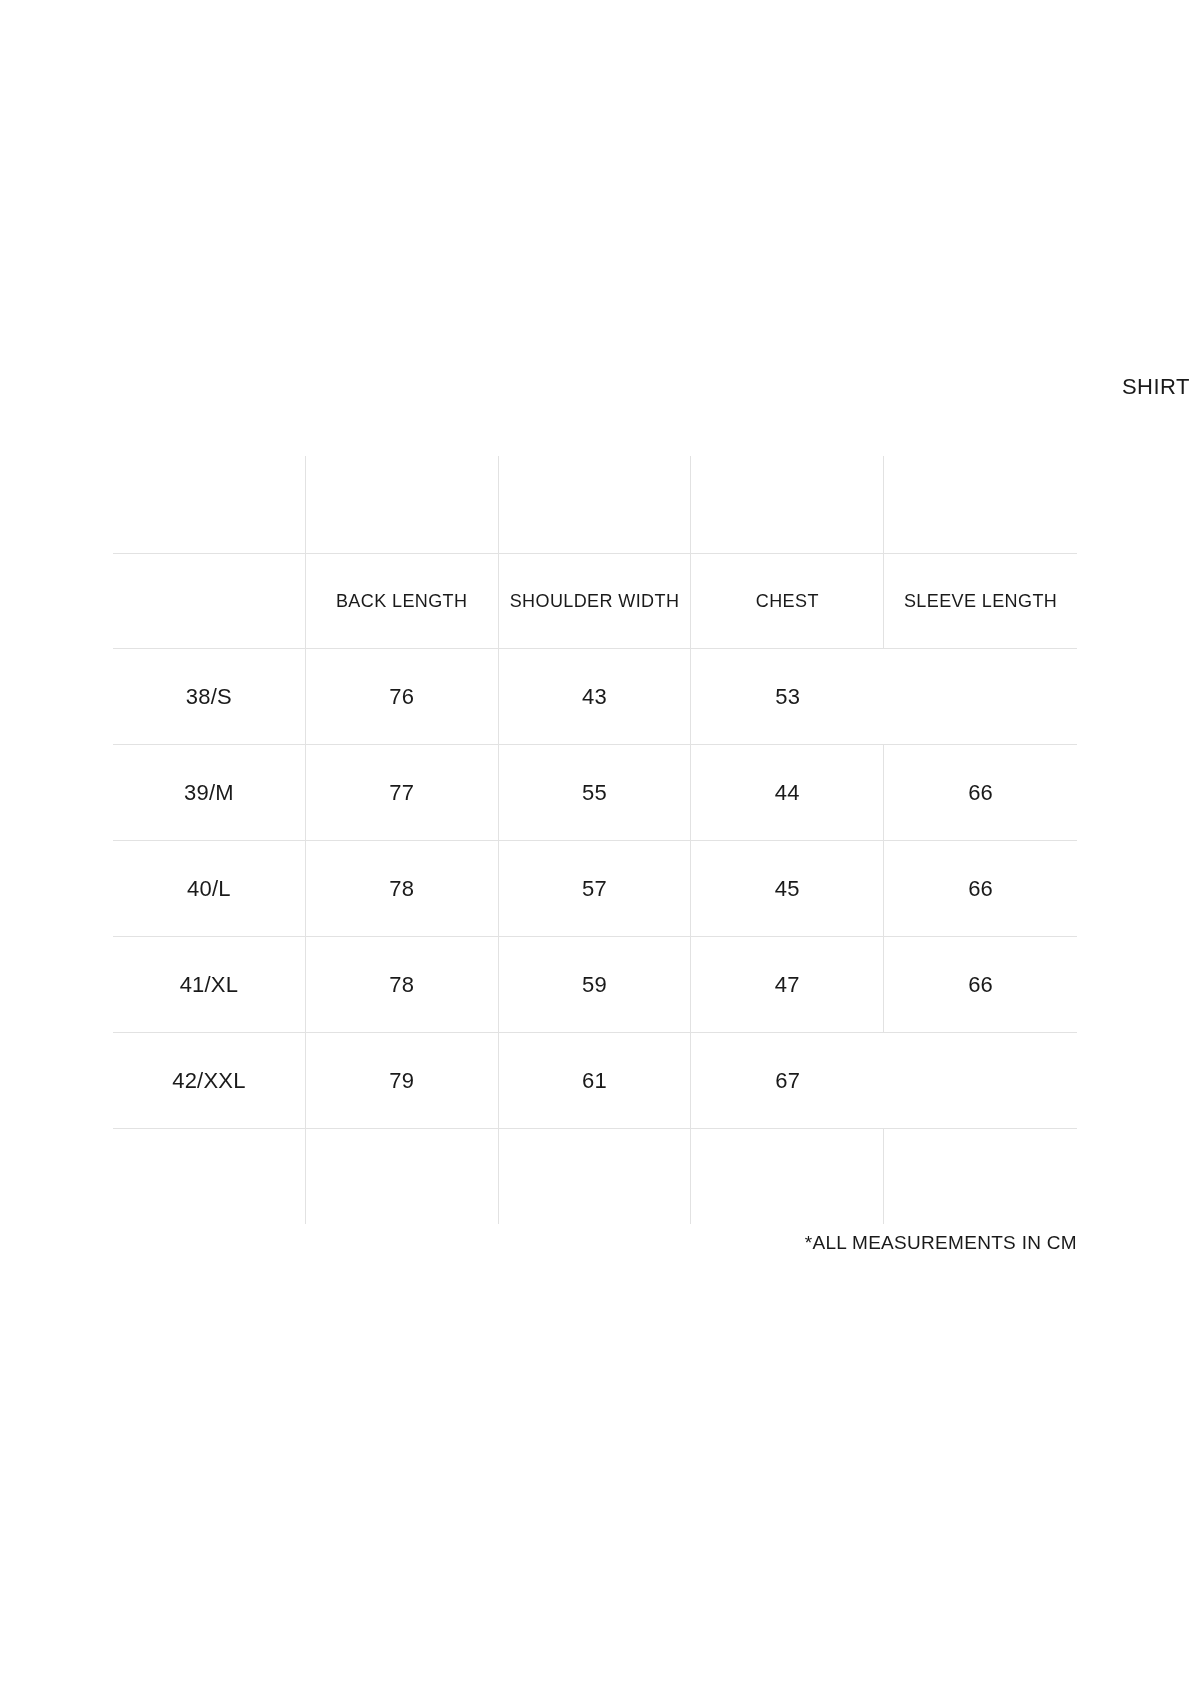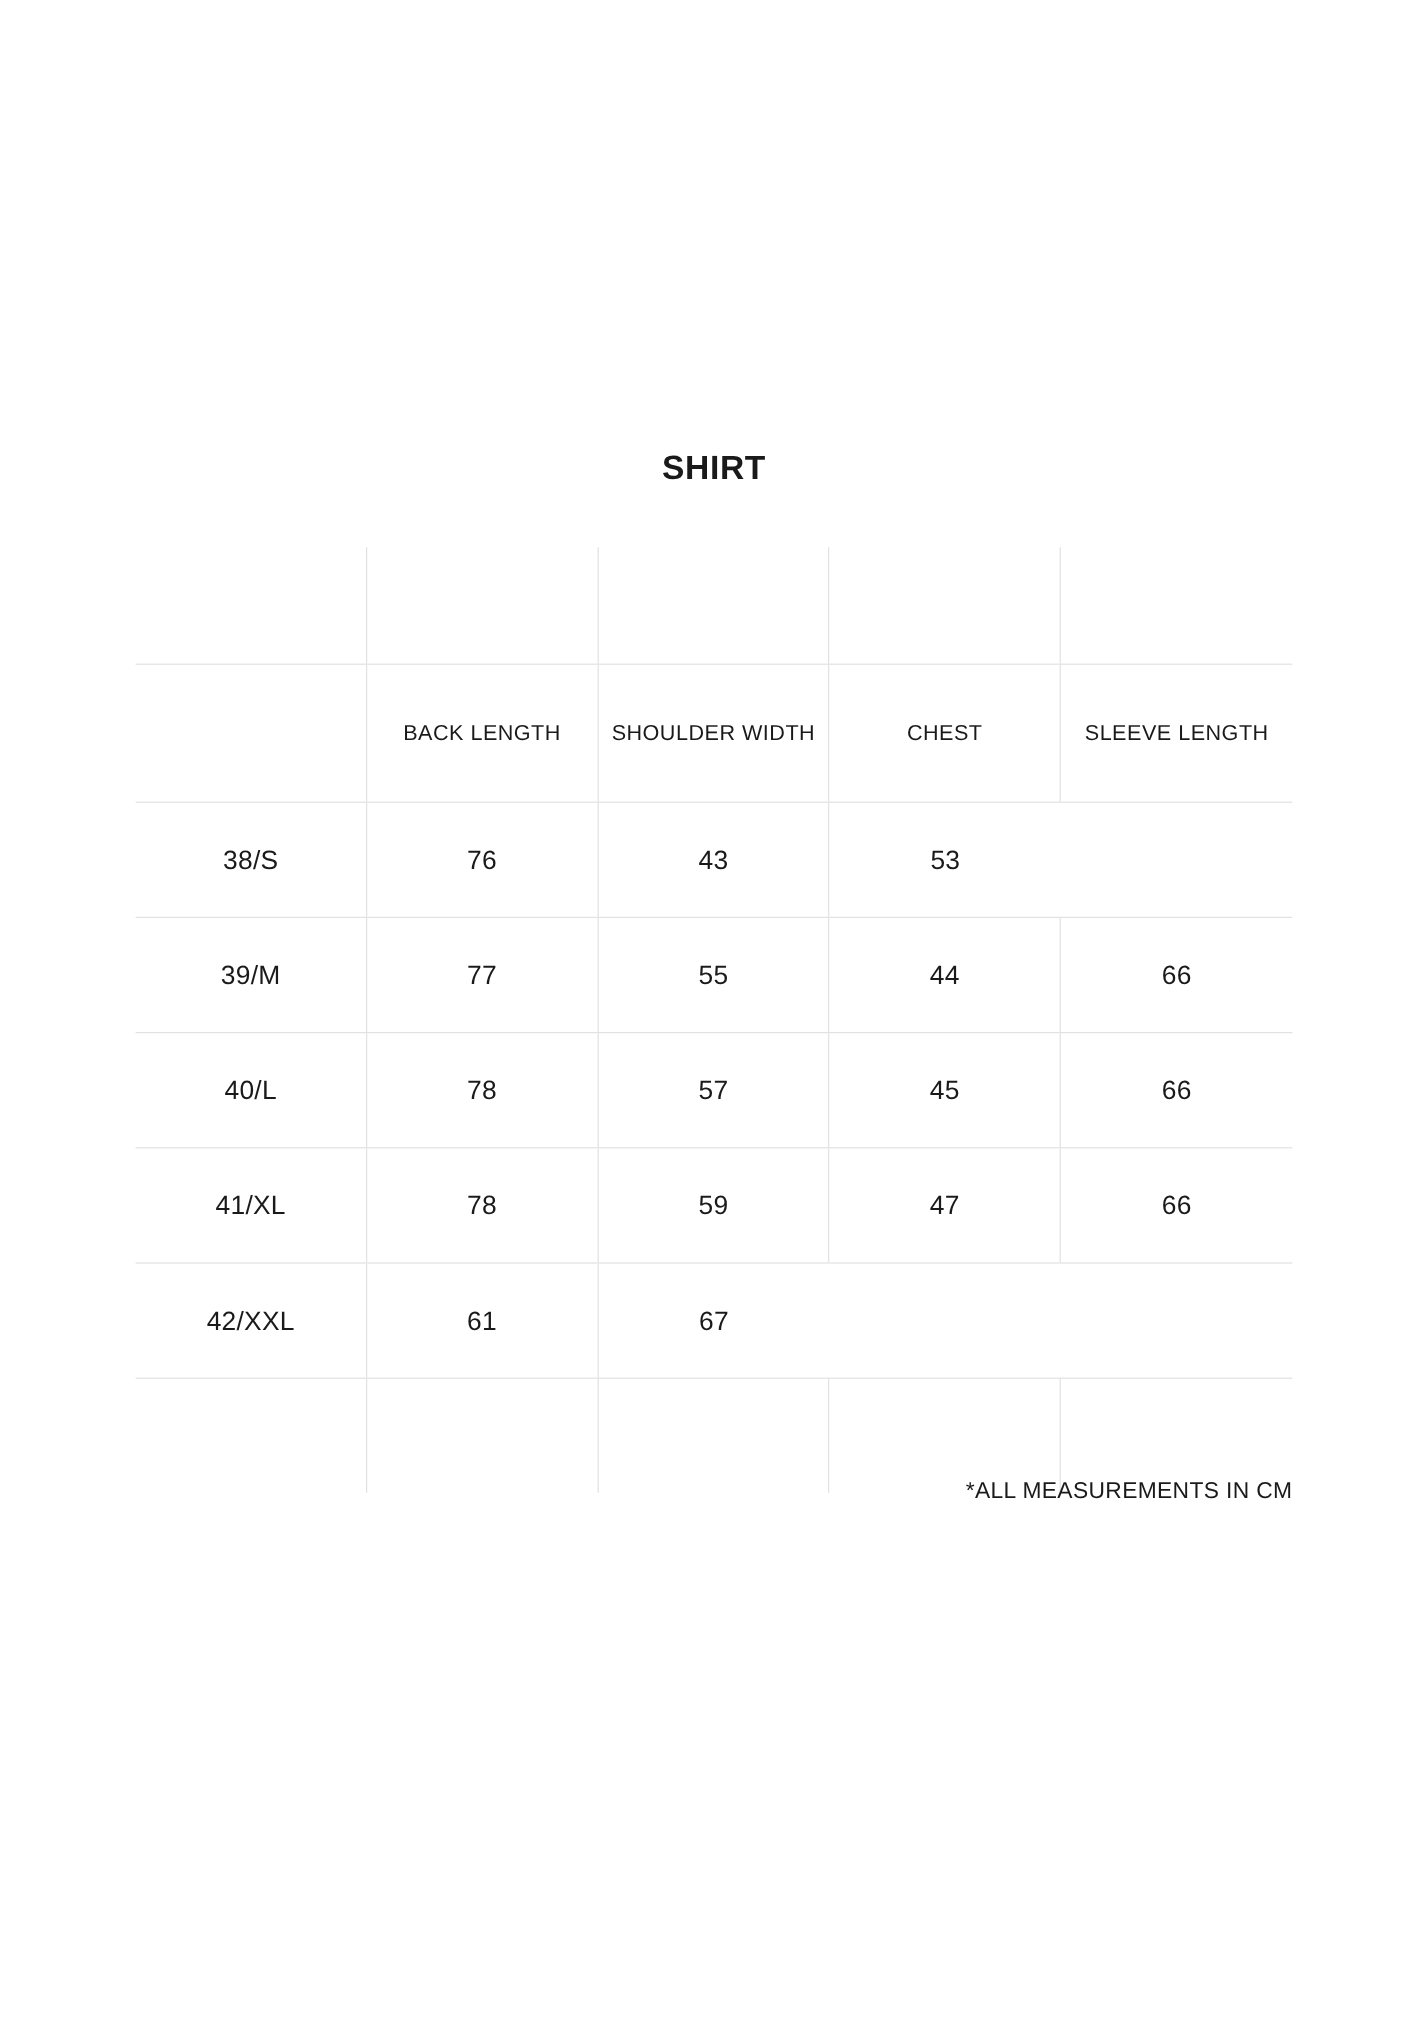--- a/index.html
+++ b/index.html
@@ -18,23 +18,23 @@
     width: 1190px;
     height: 1683px;
     background: var(--bg);
     overflow: hidden;
   }
   .title {
     position: absolute;
     top: 374px;
     left: 0;
     width: 100%;
-    text-align: center;
-    font-size: 28px;
-    font-weight: 700;
+    text-align: right;
+    font-size: 22px;
+    font-weight: 400;
     letter-spacing: 0.5px;
     color: var(--text);
   }
   .size-table {
     position: absolute;
     left: 113px;
     top: 456px;
     width: 964px;
   }
   .row {
@@ -43,21 +43,21 @@
   }
   .cell {
     display: flex;
     align-items: center;
     justify-content: center;
     border-right: 1px solid var(--grid);
     overflow: hidden;
   }
   .cell:last-child { border-right: 0; }
   .row-spacer-top   { height: 97px; }
-  .row-header       { height: 116px; border-top: 1px solid var(--grid); border-bottom: 1px solid var(--grid); }
+  .row-header       { height: 96px; border-top: 1px solid var(--grid); border-bottom: 1px solid var(--grid); }
   .row-data         { height: 96px; border-bottom: 1px solid var(--grid); }
   .row-spacer-bottom{ height: 95px; }
   .th {
     font-size: 18px;
     letter-spacing: 0.4px;
     white-space: nowrap;
     color: var(--text);
   }
   .td {
     font-size: 22px;
@@ -127,20 +127,21 @@
     <div class="row row-data">
       <div class="cell td">41/XL</div>
       <div class="cell td">78</div>
       <div class="cell td">59</div>
       <div class="cell td">47</div>
       <div class="cell td">66</div>
     </div>
 
     <div class="row row-data">
       <div class="cell td">42/XXL</div>
+      <div class="cell td">79</div>
       <div class="cell td">61</div>
       <div class="cell td">67</div>
     </div>
 
     <div class="row row-spacer-bottom">
       <div class="cell"></div>
       <div class="cell"></div>
       <div class="cell"></div>
       <div class="cell"></div>
       <div class="cell"></div>

